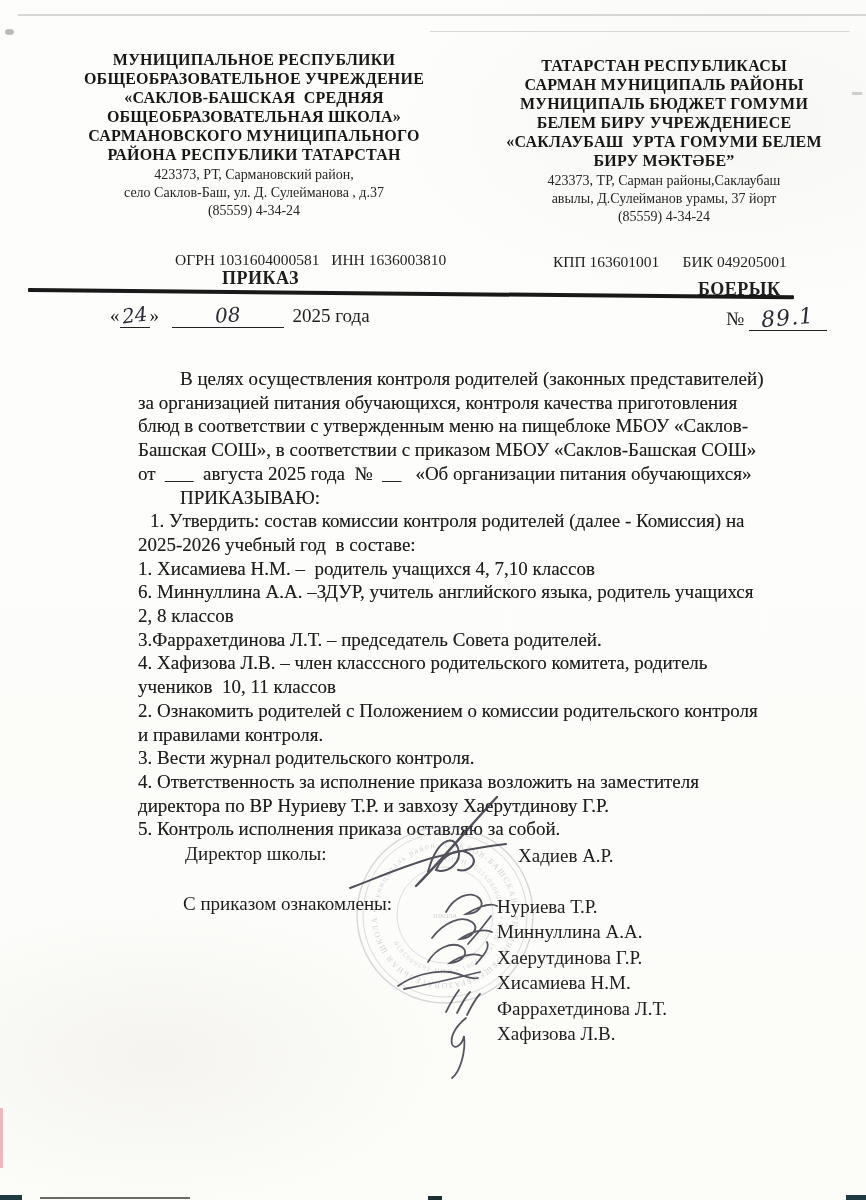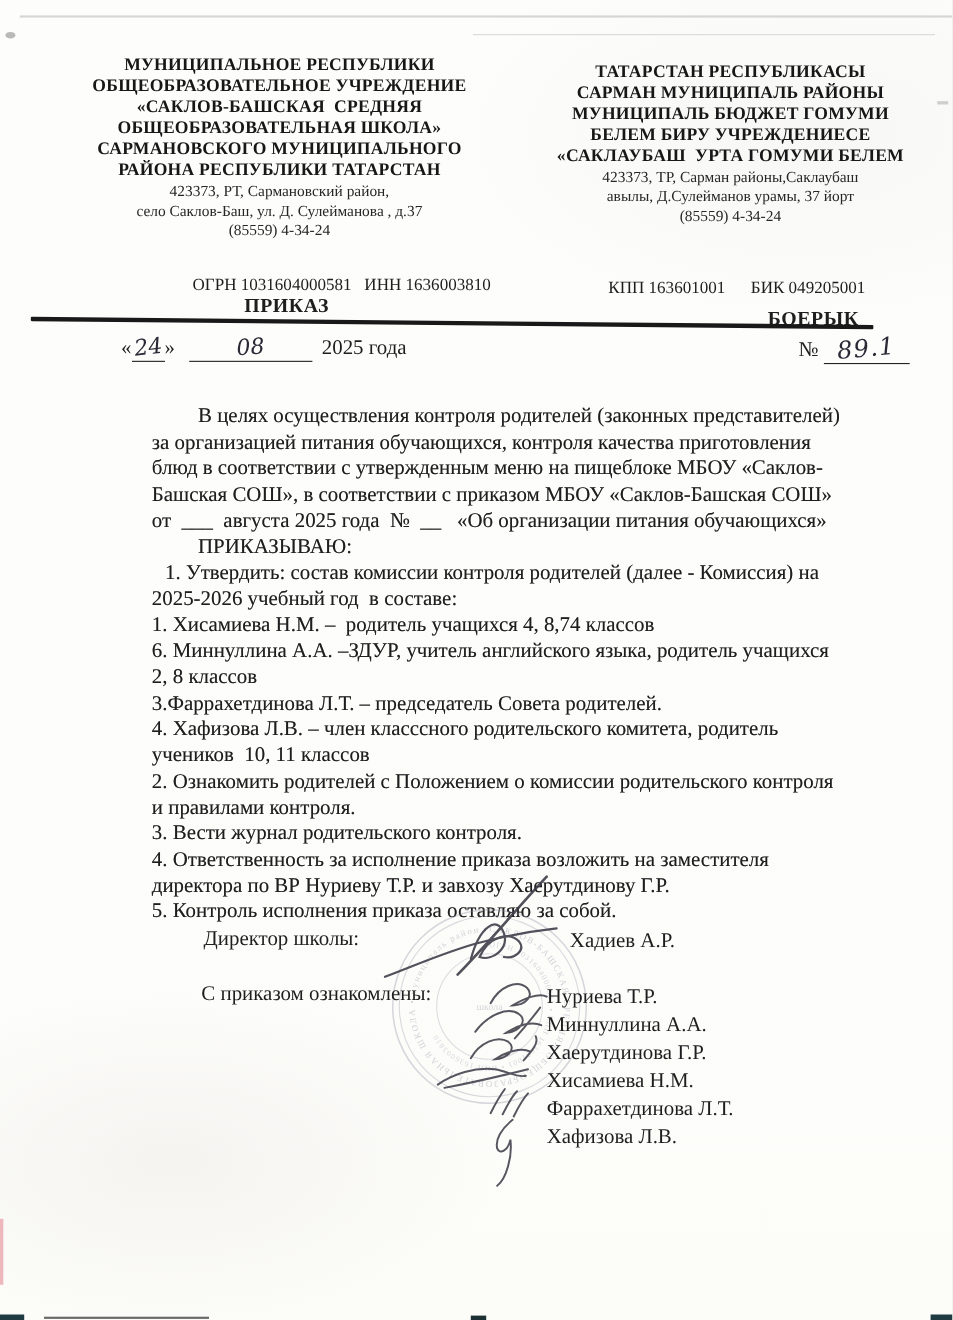--- a/index.html
+++ b/index.html
@@ -91,20 +91,21 @@
   </div>
 
   <div class="abs lh-right">
     <div class="lh-title">
 
     <div>ТАТАРСТАН РЕСПУБЛИКАСЫ</div>
         <div>САРМАН МУНИЦИПАЛЬ РАЙОНЫ</div>
         <div>МУНИЦИПАЛЬ БЮДЖЕТ ГОМУМИ</div>
         <div>БЕЛЕМ БИРУ УЧРЕЖДЕНИЕСЕ</div>
         <div>«САКЛАУБАШ  УРТА ГОМУМИ БЕЛЕМ</div>
+        <div>БИРУ МӘКТӘБЕ”</div>
       </div>
     <div class="lh-addr">
 
     <div>423373, ТР, Сарман районы,Саклаубаш</div>
         <div>авылы, Д.Сулейманов урамы, 37 йорт</div>
         <div>(85559) 4-34-24</div>
       </div>
   </div>
 
   <div class="abs reg-left pre">ОГРН 1031604000581   ИНН 1636003810</div>
@@ -128,21 +129,21 @@
   <div class="abs body-text">
 
   <div class="line" style="padding-left: 42px; margin-top: 18px;">В целях осуществления контроля родителей (законных представителей)</div>
       <div class="line" style="padding-left: 0px;">за организацией питания обучающихся, контроля качества приготовления</div>
       <div class="line" style="padding-left: 0px;">блюд в соответствии с утвержденным меню на пищеблоке МБОУ «Саклов-</div>
       <div class="line" style="padding-left: 0px;">Башская СОШ», в соответствии с приказом МБОУ «Саклов-Башская СОШ»</div>
       <div class="line" style="padding-left: 0px;">от  ___  августа 2025 года  №  __   «Об организации питания обучающихся»</div>
       <div class="line" style="padding-left: 42px;">ПРИКАЗЫВАЮ:</div>
       <div class="line" style="padding-left: 12px;">1. Утвердить: состав комиссии контроля родителей (далее - Комиссия) на</div>
       <div class="line" style="padding-left: 0px;">2025-2026 учебный год  в составе:</div>
-      <div class="line" style="padding-left: 0px;">1. Хисамиева Н.М. –  родитель учащихся 4, 8,74 классов</div>
+      <div class="line" style="padding-left: 0px;">1. Хисамиева Н.М. –  родитель учащихся 4, 7,10 классов</div>
       <div class="line" style="padding-left: 0px;">6. Миннуллина А.А. –ЗДУР, учитель английского языка, родитель учащихся</div>
       <div class="line" style="padding-left: 0px;">2, 8 классов</div>
       <div class="line" style="padding-left: 0px;">3.Фаррахетдинова Л.Т. – председатель Совета родителей.</div>
       <div class="line" style="padding-left: 0px;">4. Хафизова Л.В. – член класссного родительского комитета, родитель</div>
       <div class="line" style="padding-left: 0px;">учеников  10, 11 классов</div>
       <div class="line" style="padding-left: 0px;">2. Ознакомить родителей с Положением о комиссии родительского контроля</div>
       <div class="line" style="padding-left: 0px;">и правилами контроля.</div>
       <div class="line" style="padding-left: 0px;">3. Вести журнал родительского контроля.</div>
       <div class="line" style="padding-left: 0px;">4. Ответственность за исполнение приказа возложить на заместителя</div>
       <div class="line" style="padding-left: 0px;">директора по ВР Нуриеву Т.Р. и завхозу Хаерутдинову Г.Р.</div>

